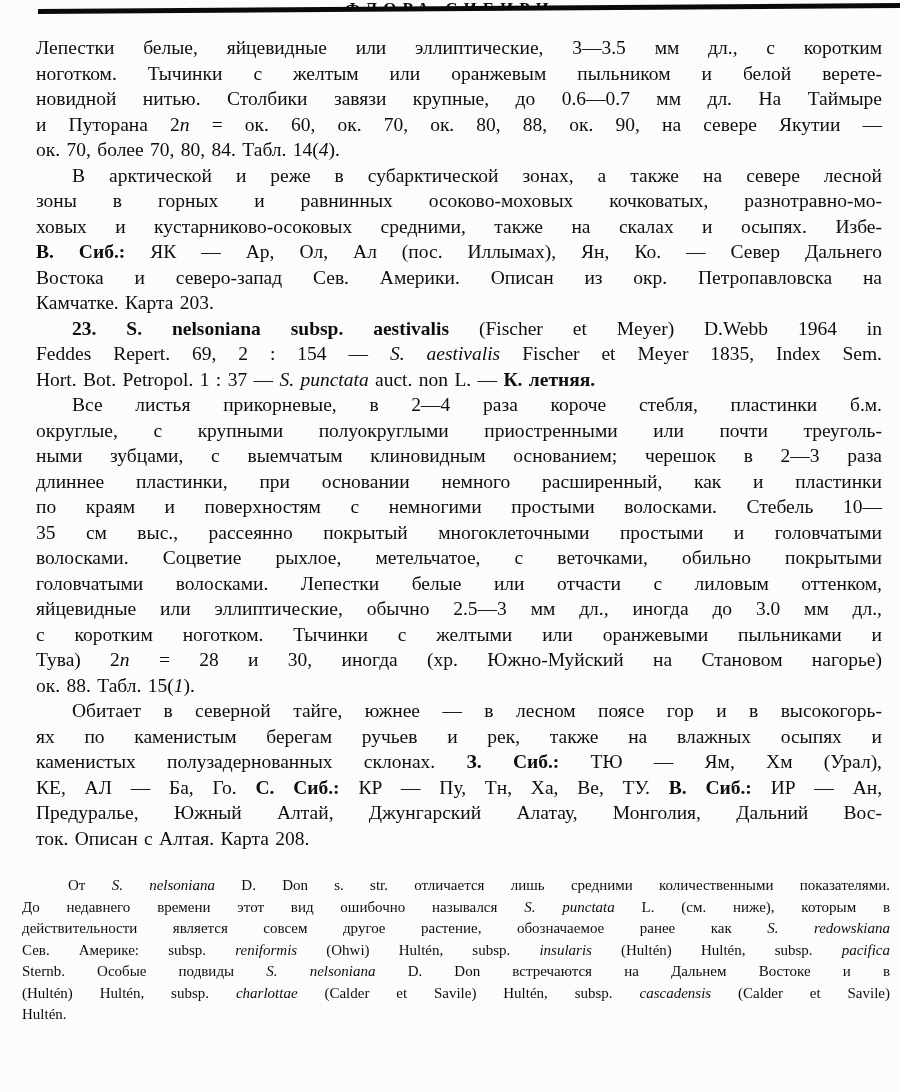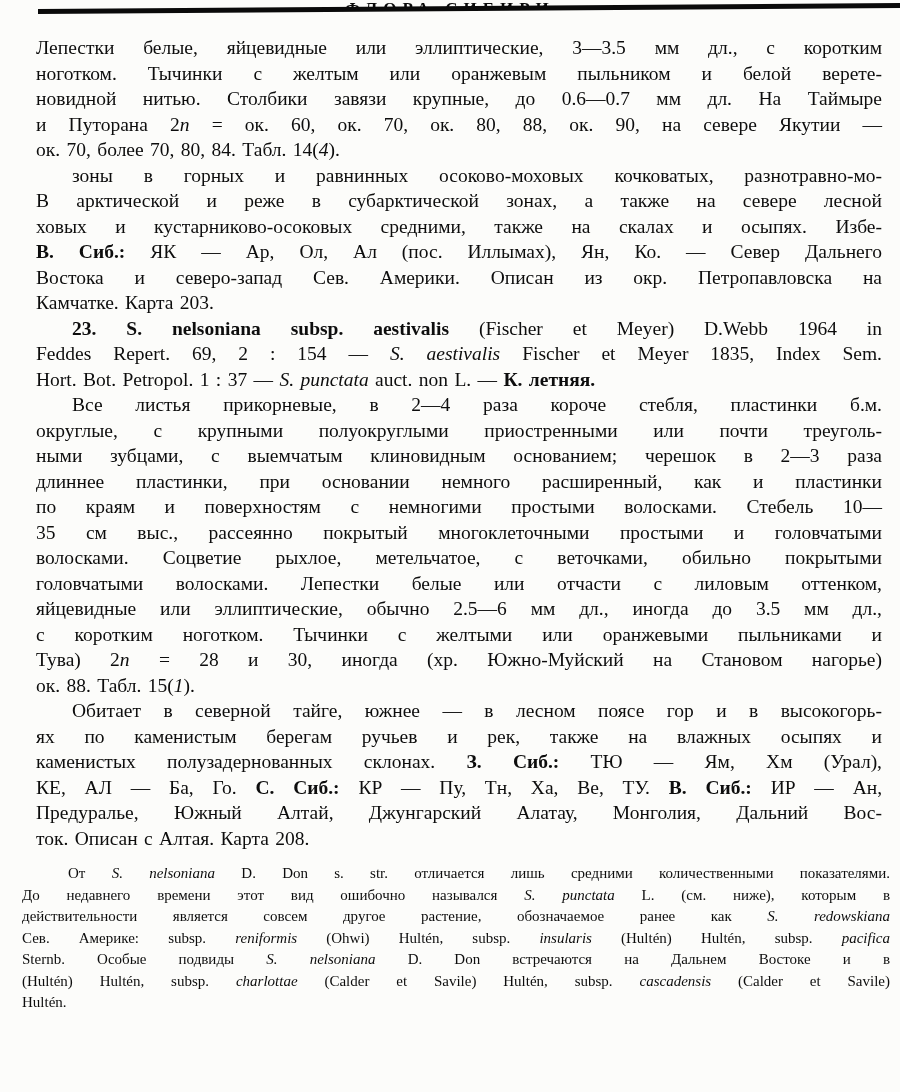--- a/index.html
+++ b/index.html
@@ -69,21 +69,21 @@
     text-indent: 36px;
   }
   .para.small {
     margin-left: -14px;
     margin-right: -8px;
     font-size: 15px;
     line-height: 21.5px;
     word-spacing: 1px;
   }
   .para.small.first-small {
-    margin-top: 12px;
+    margin-top: 24px;
   }
   .para.small .line:first-child {
     text-indent: 46px;
   }
   .b { font-weight: bold; }
   .i { font-style: italic; }
 </style>
 </head>
 <body>
 
@@ -97,42 +97,42 @@
 
   <div id="text-block">
       <div class="para">
         <div class="line"><span>Лепестки белые, яйцевидные или эллиптические, 3—3.5 мм дл., с коротким</span></div>
         <div class="line"><span>ноготком. Тычинки с желтым или оранжевым пыльником и белой верете-</span></div>
         <div class="line"><span>новидной нитью. Столбики завязи крупные, до 0.6—0.7 мм дл. На Таймыре</span></div>
         <div class="line"><span>и Путорана 2</span><span class="i">n</span><span> = ок. 60, ок. 70, ок. 80, 88, ок. 90, на севере Якутии —</span></div>
         <div class="line last"><span>ок. 70, более 70, 80, 84. Табл. 14(</span><span class="i">4</span><span>).</span></div>
       </div>
       <div class="para indent">
+        <div class="line"><span>В арктической и реже в субарктической зонах, а также на севере лесной</span></div>
         <div class="line"><span>зоны в горных и равнинных осоково-моховых кочковатых, разнотравно-мо-</span></div>
-        <div class="line"><span>В арктической и реже в субарктической зонах, а также на севере лесной</span></div>
         <div class="line"><span>ховых и кустарниково-осоковых средними, также на скалах и осыпях. Избе-</span></div>
         <div class="line"><span class="b">В. Сиб.:</span><span> ЯК — Ар, Ол, Ал (пос. Иллымах), Ян, Ко. — Север Дальнего</span></div>
         <div class="line"><span>Востока и северо-запад Сев. Америки. Описан из окр. Петропавловска на</span></div>
         <div class="line last"><span>Камчатке. Карта 203.</span></div>
       </div>
       <div class="para indent">
         <div class="line"><span class="b">23. S. nelsoniana subsp. aestivalis</span><span> (Fischer et Meyer) D.Webb 1964 in</span></div>
         <div class="line"><span>Feddes Repert. 69, 2 : 154 — </span><span class="i">S. aestivalis</span><span> Fischer et Meyer 1835, Index Sem.</span></div>
         <div class="line last"><span>Hort. Bot. Petropol. 1 : 37 — </span><span class="i">S. punctata</span><span> auct. non L. — </span><span class="b">К. летняя.</span></div>
       </div>
       <div class="para indent">
         <div class="line"><span>Все листья прикорневые, в 2—4 раза короче стебля, пластинки б.м.</span></div>
         <div class="line"><span>округлые, с крупными полуокруглыми приостренными или почти треуголь-</span></div>
         <div class="line"><span>ными зубцами, с выемчатым клиновидным основанием; черешок в 2—3 раза</span></div>
         <div class="line"><span>длиннее пластинки, при основании немного расширенный, как и пластинки</span></div>
         <div class="line"><span>по краям и поверхностям с немногими простыми волосками. Стебель 10—</span></div>
         <div class="line"><span>35 см выс., рассеянно покрытый многоклеточными простыми и головчатыми</span></div>
         <div class="line"><span>волосками. Соцветие рыхлое, метельчатое, с веточками, обильно покрытыми</span></div>
         <div class="line"><span>головчатыми волосками. Лепестки белые или отчасти с лиловым оттенком,</span></div>
-        <div class="line"><span>яйцевидные или эллиптические, обычно 2.5—6 мм дл., иногда до 3.5 мм дл.,</span></div>
+        <div class="line"><span>яйцевидные или эллиптические, обычно 2.5—3 мм дл., иногда до 3.0 мм дл.,</span></div>
         <div class="line"><span>с коротким ноготком. Тычинки с желтыми или оранжевыми пыльниками и</span></div>
         <div class="line"><span>Тува) 2</span><span class="i">n</span><span> = 28 и 30, иногда (хр. Южно-Муйский на Становом нагорье)</span></div>
         <div class="line last"><span>ок. 88. Табл. 15(</span><span class="i">1</span><span>).</span></div>
       </div>
       <div class="para indent">
         <div class="line"><span>Обитает в северной тайге, южнее — в лесном поясе гор и в высокогорь-</span></div>
         <div class="line"><span>ях по каменистым берегам ручьев и рек, также на влажных осыпях и</span></div>
         <div class="line"><span>каменистых полузадернованных склонах. </span><span class="b">З. Сиб.:</span><span> ТЮ — Ям, Хм (Урал),</span></div>
         <div class="line"><span>КЕ, АЛ — Ба, Го. </span><span class="b">С. Сиб.:</span><span> КР — Пу, Тн, Ха, Ве, ТУ. </span><span class="b">В. Сиб.:</span><span> ИР — Ан,</span></div>
         <div class="line"><span>Предуралье, Южный Алтай, Джунгарский Алатау, Монголия, Дальний Вос-</span></div>

